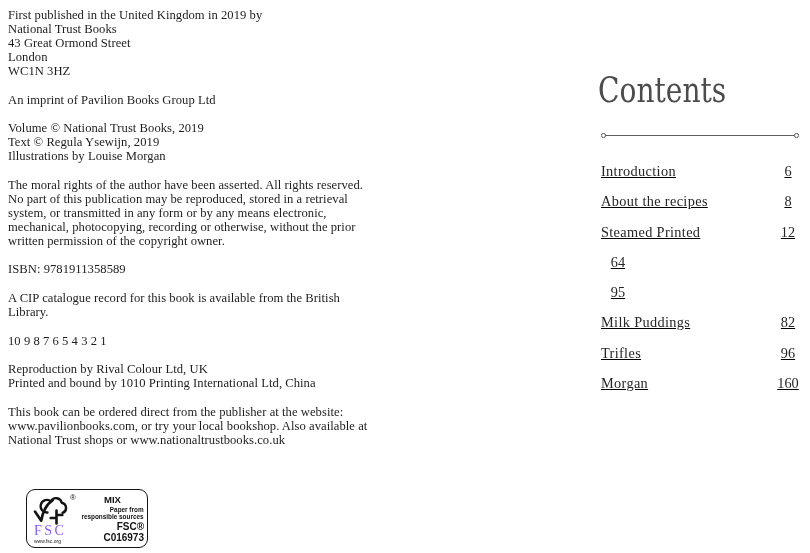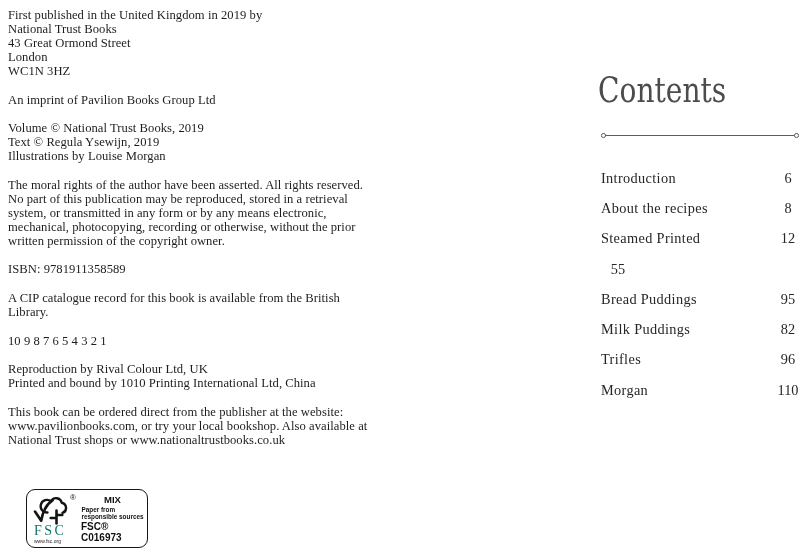--- a/index.html
+++ b/index.html
@@ -20,29 +20,29 @@
     position:absolute;left:26px;top:489px;width:122px;height:59px;
     border:1.6px solid #161616;border-radius:9px;box-sizing:border-box;
     display:flex;background:#fff;
   }
   .fsc-left{
     width:54px;position:relative;padding:2px 0 0 5px;box-sizing:border-box;
     display:flex;flex-direction:column;align-items:flex-start;
   }
   .fsc-word{
     font-family:"Liberation Serif", serif;font-size:14px;letter-spacing:2.5px;
-    line-height:12px;color:#0f766e;margin-left:2px;
+    line-height:12px;color:#8b5cf6;margin-left:2px;
   }
   .fsc-url{
     font-family:"Liberation Sans", sans-serif;font-size:5px;color:#222;
     margin-left:2px;margin-top:1px;
   }
   .fsc-right{
     flex:1;display:flex;flex-direction:column;align-items:center;
-    justify-content:space-between;padding:5px 3px 4px 0;text-align:left;
+    justify-content:space-between;padding:5px 3px 4px 0;text-align:right;
     font-family:"Liberation Sans", sans-serif;color:#111;
   }
   .fsc-mix{font-weight:bold;font-size:9.5px;line-height:10px;}
   .fsc-paper{font-weight:bold;font-size:6.4px;line-height:7.4px;}
   .fsc-code{font-weight:bold;font-size:10px;line-height:11px;}
   
   .contents-title{
     position:absolute;left:598px;top:70px;
     font-family:"DejaVu Serif", serif;font-size:36px;line-height:40px;
     color:#4c4c4c;transform:scaleX(.78);transform-origin:left top;
@@ -53,21 +53,21 @@
     position:absolute;left:4px;right:4px;top:2.4px;
     border-top:1.1px solid #5d5d5d;
   }
   .divider .dot{
     position:absolute;width:4.6px;height:4.6px;box-sizing:border-box;
     border:1.1px solid #5d5d5d;border-radius:50%;top:0.4px;background:#fff;
   }
   .divider .dot-l{left:0;}
   .divider .dot-r{right:0;}
   .toc{position:absolute;left:601px;top:163px;width:204px;}
-  .toc-row{display:flex;align-items:center;height:30.3px;}
+  .toc-row{display:flex;height:30.3px;text-decoration:underline;}
   .toc-label{
     flex:1;font-size:14.3px;color:#262626;letter-spacing:.35px;
     white-space:nowrap;
   }
   .toc-page{width:34px;text-align:center;font-size:14.3px;color:#262626;}
 </style>
 </head>
 <body>
 
 <div class="left-col">
@@ -133,35 +133,34 @@
       <span class="toc-label">About the recipes</span>
       <span class="toc-page">8</span>
     </div>
 
     <div class="toc-row">
       <span class="toc-label">Steamed Printed</span>
       <span class="toc-page">12</span>
     </div>
 
     <div class="toc-row">
-      <span class="toc-page">55</span>
+      <span class="toc-page">64</span>
     </div>
 
     <div class="toc-row">
-      <span class="toc-label">Bread Puddings</span>
       <span class="toc-page">95</span>
     </div>
 
     <div class="toc-row">
       <span class="toc-label">Milk Puddings</span>
       <span class="toc-page">82</span>
     </div>
 
     <div class="toc-row">
       <span class="toc-label">Trifles</span>
       <span class="toc-page">96</span>
     </div>
 
     <div class="toc-row">
       <span class="toc-label">Morgan</span>
-      <span class="toc-page">110</span>
+      <span class="toc-page">160</span>
     </div>
   </div>
 
 </body></html>

